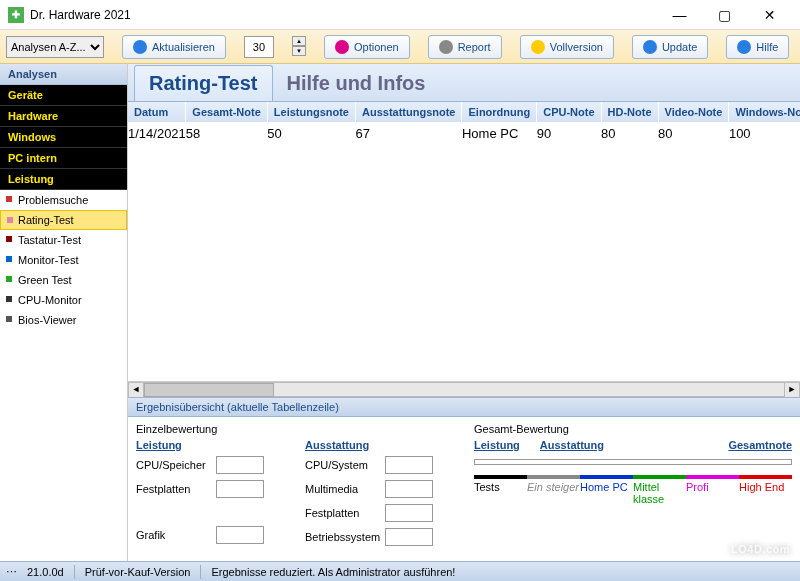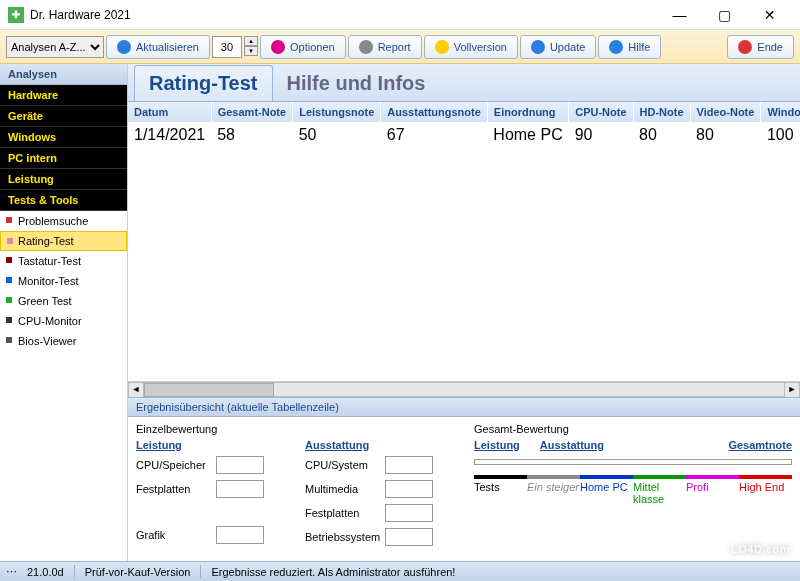--- a/index.html
+++ b/index.html
@@ -5,21 +5,21 @@
 * { box-sizing: border-box; margin: 0; padding: 0; font-family: "Segoe UI", Tahoma, sans-serif; font-size: 11px; }
 body { background: #f0f0f0; width: 800px; height: 581px; overflow: hidden; position: relative; }
 
 
 .titlebar { height: 30px; background: #fff; display: flex; align-items: center; padding: 0 8px; border-bottom: 1px solid #ddd; }
 .titlebar .icon { width: 16px; height: 16px; background: #4CAF50; margin-right: 6px; display: inline-flex; align-items: center; justify-content: center; color: #fff; font-weight: bold; font-size: 10px; }
 .titlebar .title { flex: 1; color: #000; font-size: 12px; }
 .titlebar .winbtn { width: 45px; height: 30px; display: flex; align-items: center; justify-content: center; font-size: 14px; cursor: default; }
 
 
-.toolbar { height: 34px; background: linear-gradient(#fdf3d9, #fce9b8); display: flex; align-items: center; padding: 0 6px; gap: 2px; border-bottom: 1px solid #d8c98a; }
+.toolbar { height: 34px; background: linear-gradient(#fdf3d9, #fce9b8); display: flex; align-items: center; padding: 0 6px; gap: 18px; border-bottom: 1px solid #d8c98a; }
 .toolbar select { height: 22px; width: 98px; border: 1px solid #999; }
 .tbtn { height: 24px; padding: 0 10px; background: linear-gradient(#fefefe,#e8eef6); border: 1px solid #9bb5d3; border-radius: 3px; display: inline-flex; align-items: center; gap: 5px; color: #1a4b8c; font-weight: normal; cursor: default; }
 .tbtn .ic { width: 14px; height: 14px; display: inline-block; border-radius: 50%; }
 .spinbox { width: 30px; height: 22px; border: 1px solid #999; text-align: center; padding: 2px; background:#fff; }
 .spin-arrows { display:inline-flex; flex-direction:column; height:22px; }
 .spin-arrows div { width:14px; height:10px; border:1px solid #999; background:#eee; font-size:7px; text-align:center; line-height:8px; }
 .ende { margin-left: auto; }
 .ende .ic { background: #d33; }
 
 
@@ -40,21 +40,21 @@
 
 
 .tabs { height: 38px; background: linear-gradient(#e6effb,#d3e1f3); border-bottom: 1px solid #9bb5d3; display: flex; align-items: flex-end; padding-left: 6px; }
 .tab { padding: 6px 14px 6px 14px; font-size: 20px; font-weight: bold; color: #668; cursor: default; }
 .tab.active { color: #1a4b8c; background: linear-gradient(#eaf2fc,#dce8f7); border: 1px solid #9bb5d3; border-bottom: none; border-radius: 3px 3px 0 0; }
 
 
 .tablewrap { flex: 0 0 auto; }
 table.data { width: 100%; border-collapse: collapse; }
 table.data th { background: linear-gradient(#e6effb,#d3e1f3); color: #1a4b8c; font-weight: bold; text-align: left; padding: 4px 6px; border-right: 1px solid #fff; font-size: 11px; white-space: nowrap; }
-table.data td { padding: 4px 6px; font-size: 16px; white-space: nowrap; }
+table.data td { padding: 4px 0; font-size: 13px; white-space: nowrap; }
 .tablearea { flex:1; overflow:hidden; position:relative; }
 .hscroll { height: 16px; background: #f0f0f0; border-top: 1px solid #ccc; display:flex; }
 .hscroll .arrow { width:16px; height:16px; border:1px solid #bbb; background:#e8e8e8; text-align:center; line-height:13px; font-size:9px;}
 .hscroll .track { flex:1; background:#e8e8e8; border-top:1px solid #bbb; border-bottom:1px solid #bbb; position:relative;}
 .hscroll .thumb { position:absolute; left:0; top:0; height:14px; width:130px; background:#ccc; border:1px solid #aaa;}
 
 
 .detailhead { background: linear-gradient(#dce6f4,#c1d3ea); color: #1a4b8c; padding: 3px 8px; font-size: 11px; border-top:1px solid #9bb5d3; border-bottom:1px solid #9bb5d3;}
 .detail { display: flex; background: #fff; padding: 4px 8px 12px 8px; gap: 20px; }
 .detail .col { flex: 1; }
@@ -123,26 +123,25 @@
   <div class="tbtn ende">
       <span class="ic"></span>
       <span>Ende</span>
     </div>
 </div>
 
 <div class="main">
 
   <div class="sidebar">
     <div class="sidehead">Analysen</div>
+    <div class="sidecat">Geräte</div>
     <div class="sidecat">Hardware</div>
-    <div class="sidecat">Geräte</div>
     <div class="sidecat">Windows</div>
     <div class="sidecat">PC intern</div>
     <div class="sidecat">Leistung</div>
-    <div class="sidecat active">Tests &amp; Tools</div>
     <div class="sideitem i0">Problemsuche</div>
     <div class="sideitem i1 hl">Rating-Test</div>
     <div class="sideitem i2">Tastatur-Test</div>
     <div class="sideitem i3">Monitor-Test</div>
     <div class="sideitem i4">Green Test</div>
     <div class="sideitem i5">CPU-Monitor</div>
     <div class="sideitem i6">Bios-Viewer</div>
   </div>
 
   <div class="content">

